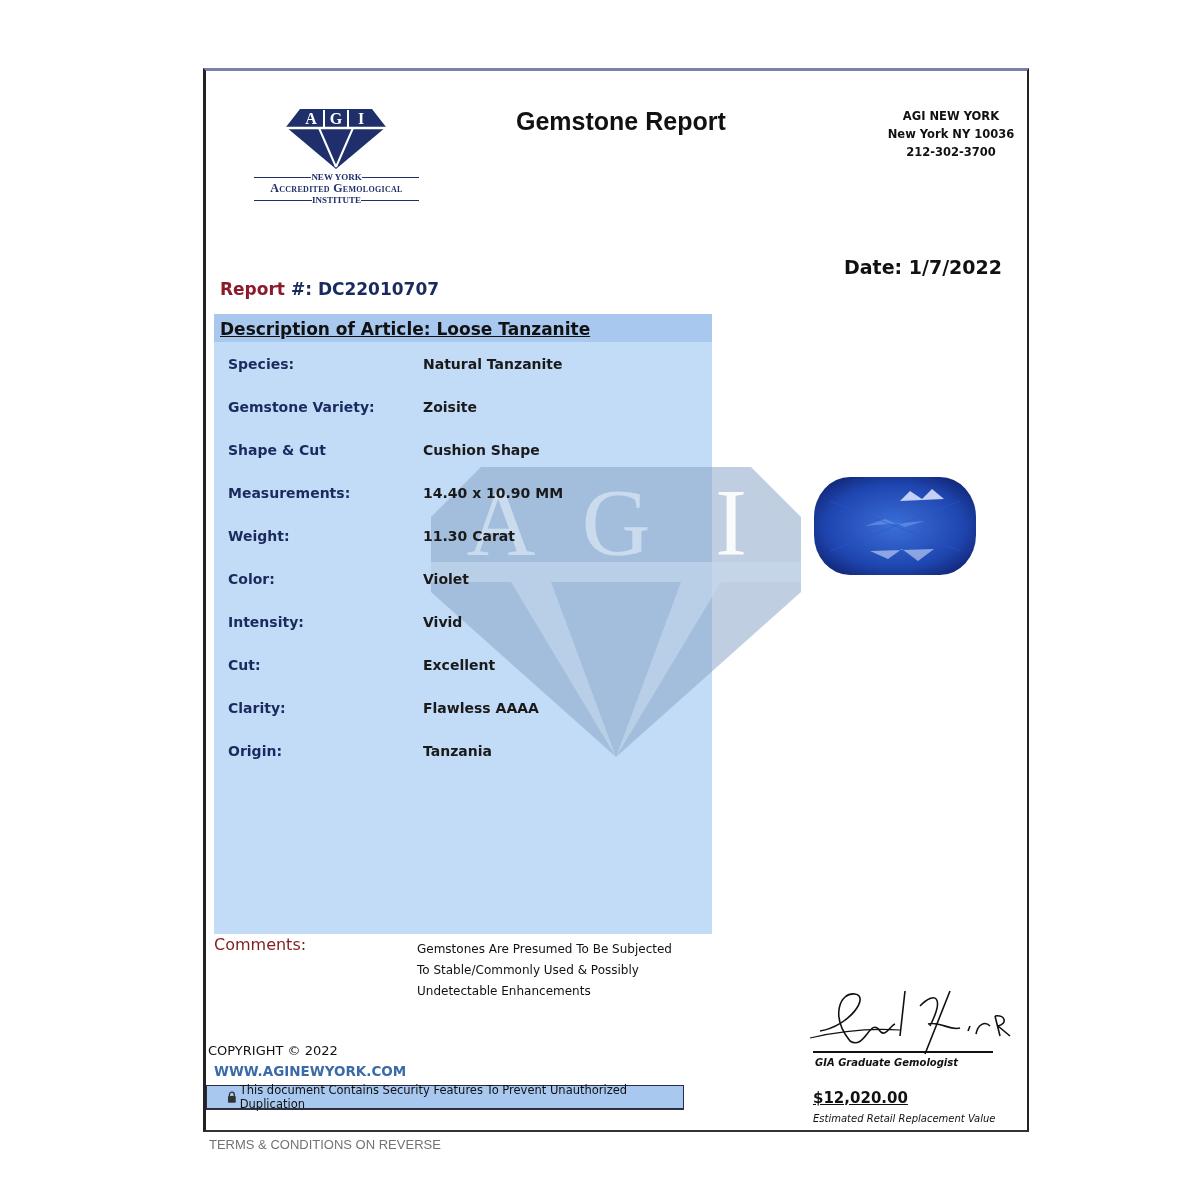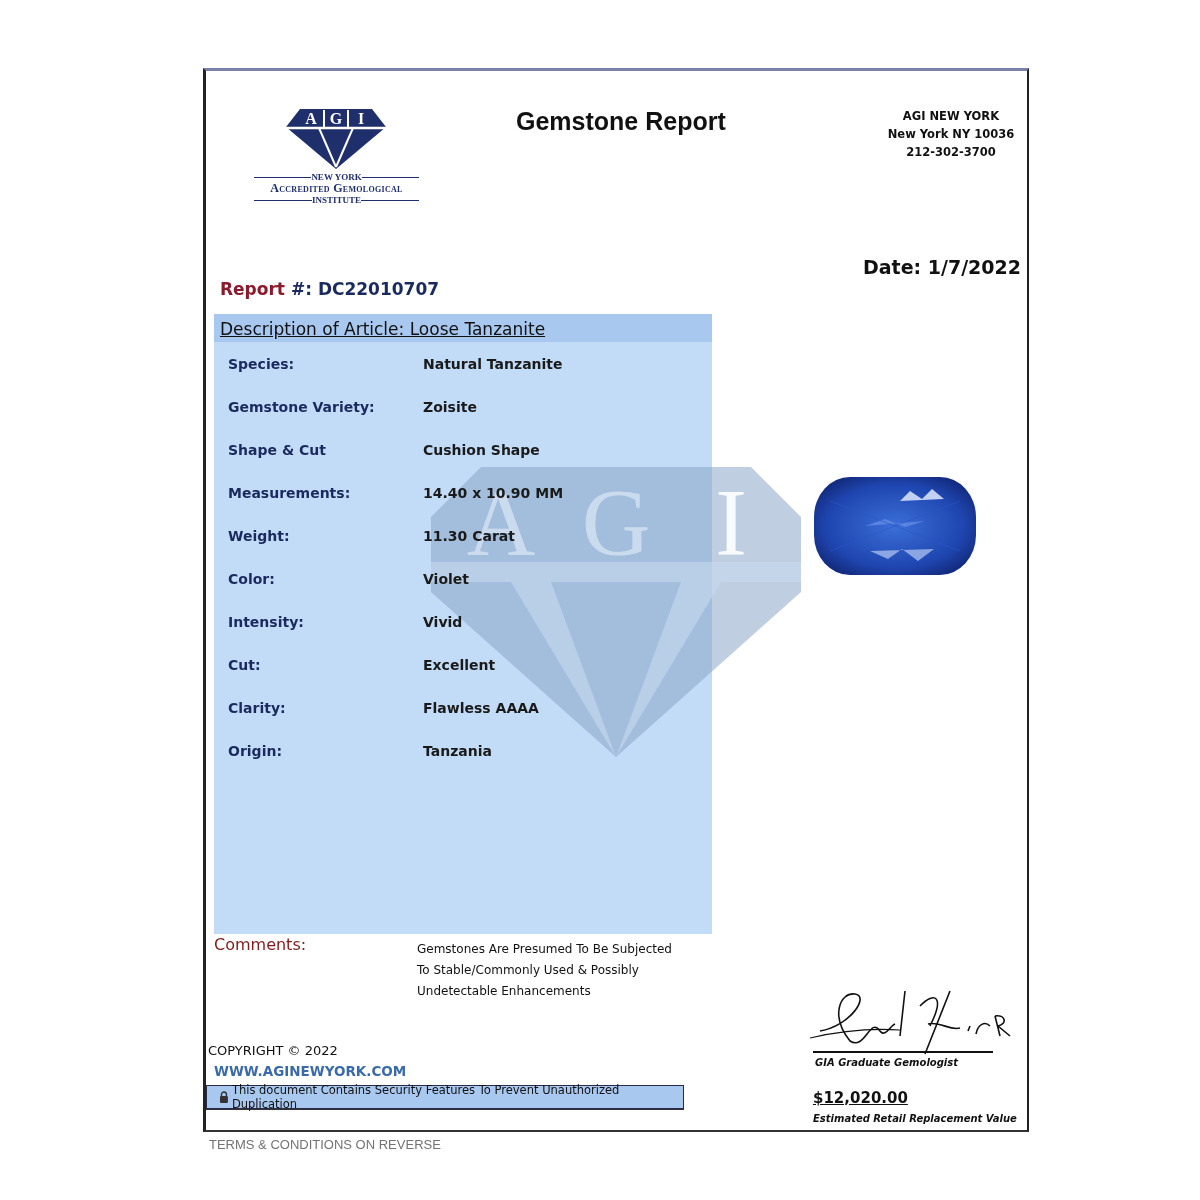--- a/index.html
+++ b/index.html
@@ -15,54 +15,54 @@
   .logo-text { position:absolute; left:0; top:63px; width:165px; text-align:center; font-family:"Liberation Serif", serif; color:#1e2f6b; }
   .logo-line { display:flex; align-items:center; justify-content:center; font-size:9px; font-weight:bold; line-height:10px; }
   .logo-line .rule { flex:1; height:1px; background:#1e2f6b; }
   .logo-main { font-size:12px; font-weight:bold; letter-spacing:0.3px; line-height:13px; font-variant:small-caps; }
 
   .title { position:absolute; left:310px; top:36px; font-size:25px; font-weight:bold; color:#111; }
 
   .address { position:absolute; left:660px; top:36px; width:170px; text-align:center; font-size:12.5px; font-weight:bold; line-height:18px; color:#111; font-family:"DejaVu Sans", sans-serif; font-size:11.5px; }
   .address sup { font-size:8px; }
 
-  .date { position:absolute; left:657px; top:185px; font-size:19px; font-weight:bold; color:#111; font-family:"DejaVu Sans", sans-serif; }
+  .date { position:absolute; left:638px; top:185px; font-size:19px; font-weight:bold; color:#111; font-family:"DejaVu Sans", sans-serif; }
 
   .report-no { position:absolute; left:14px; top:208px; font-size:17px; font-weight:bold; font-family:"DejaVu Sans", sans-serif; }
   .report-no .lbl { color:#8b1a2b; }
   .report-no .hash { color:#1b2a5e; }
   .report-no .val { color:#1b2a5e; }
 
   .desc-panel { position:absolute; left:8px; top:243px; width:498px; height:620px; background:#c2dbf7; }
   .desc-head { position:absolute; left:0; top:0; width:498px; height:28px; background:#a9c8ef; }
-  .desc-title { position:absolute; left:6px; top:5px; font-size:17px; font-weight:normal; color:#111; text-decoration:underline; font-family:"DejaVu Sans", sans-serif; }
+  .desc-title { position:absolute; left:6px; top:5px; font-size:17px; font-weight:bold; color:#111; text-decoration:underline; font-family:"DejaVu Sans", sans-serif; }
 
   .watermark { position:absolute; left:225px; top:396px; }
 
   .rows { position:absolute; left:22px; top:285px; }
   .row { position:absolute; left:0; height:20px; width:480px; font-family:"DejaVu Sans", sans-serif; font-weight:bold; font-size:14px; }
   .row .k { position:absolute; left:0; color:#1b2a5e; white-space:nowrap; }
   .row .v { position:absolute; left:195px; color:#1a1a1a; white-space:nowrap; }
 
   .gem { position:absolute; left:604px; top:400px; }
 
   .comments-label { position:absolute; left:8px; top:864px; font-size:16px; color:#7f1d1d; font-family:"DejaVu Sans", sans-serif; }
   .comments-text { position:absolute; left:211px; top:868px; font-size:12px; line-height:21px; color:#111; font-family:"DejaVu Sans", sans-serif; }
 
   .copyright { position:absolute; left:2px; top:972px; font-size:13px; color:#111; font-family:"DejaVu Sans", sans-serif; }
   .website { position:absolute; left:2px; top:992px; font-size:13.5px; font-weight:bold; color:#3a6aa8; font-family:"DejaVu Sans", sans-serif;margin-left:6px; }
-  .security { position:absolute; left:0; top:1014px; width:478px; height:24px; background:#a9c8ef; border:1.5px solid #2a2a4a; box-sizing:border-box; display:flex; align-items:center; font-size:11.5px; color:#111; font-family:"DejaVu Sans", sans-serif; padding-left:12px; gap:3px; }
+  .security { position:absolute; left:0; top:1014px; width:478px; height:24px; background:#a9c8ef; border:1.5px solid #2a2a4a; box-sizing:border-box; display:flex; align-items:center; font-size:11.5px; color:#111; font-family:"DejaVu Sans", sans-serif; padding-left:20px; gap:3px; }
   .security-divider { position:absolute; left:0; top:1038px; width:478px; height:1px; background:#333; }
   .terms { position:absolute; left:3px; top:1066px; font-size:13px; color:#737373; font-family:Liberation Sans, sans-serif; }
 
   .signature { position:absolute; left:604px; top:915px; }
   .sig-line { position:absolute; left:607px; top:980px; width:180px; height:2px; background:#111; }
   .gemologist { position:absolute; left:609px; top:986px; font-size:10px; font-weight:bold; font-style:italic; color:#111; font-family:"DejaVu Sans", sans-serif; }
   .value { position:absolute; left:607px; top:1018px; font-size:15px; font-weight:bold; color:#111; text-decoration:underline; font-family:"DejaVu Sans", sans-serif; }
-  .value-label { position:absolute; left:607px; top:1042px; font-size:10px; font-weight:bold; font-style:italic; color:#111; font-family:"DejaVu Sans", sans-serif; }
+  .value-label { position:absolute; left:607px; top:1042px; font-size:10px; font-weight:normal; font-style:italic; color:#111; font-family:"DejaVu Sans", sans-serif; }
 </style>
 </head>
 <body>
 
 <div class="page">
 
   <div class="logo">
     <svg class="logo-svg" width="100" height="60" viewBox="0 0 100 60">
       <polygon points="14,0 86,0 100,18 50,60 0,18" fill="#1e2f6b"></polygon>
       <polygon points="0,18 100,18" fill="none"></polygon>

